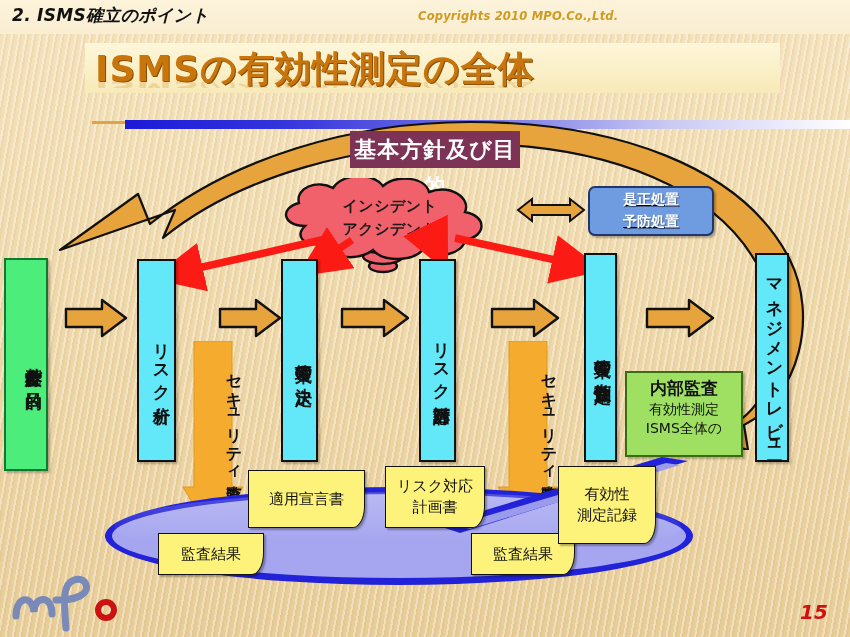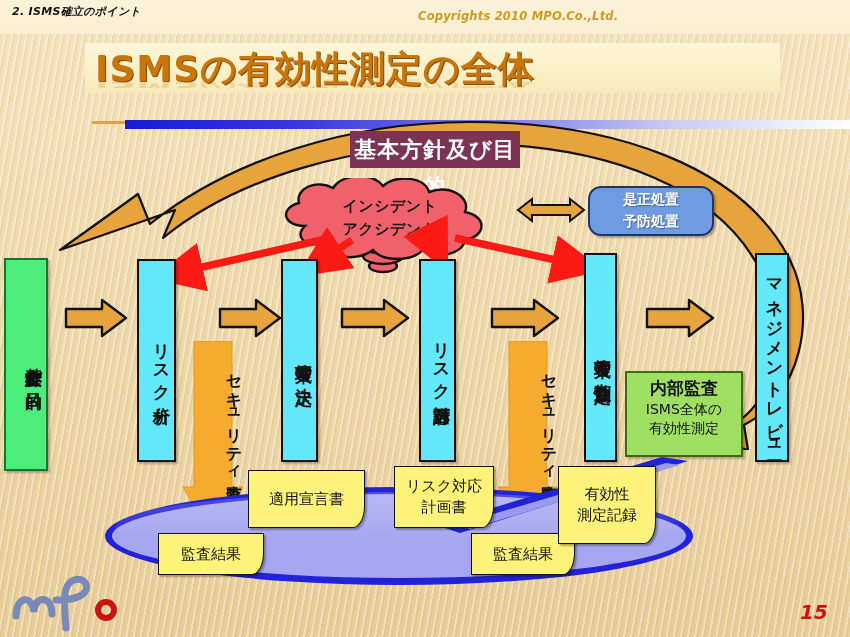--- a/index.html
+++ b/index.html
@@ -23,21 +23,21 @@
     overflow: hidden;
   }
 
   
   #header-band {
     position: absolute; left: 0; top: 0; width: 850px; height: 34px;
     background: linear-gradient(180deg,#fcf3da 0%, #faeed2 100%);
   }
   #header-title {
     position: absolute; left: 12px; top: 4px;
-    font-size: 11px; font-style: italic; font-weight: 600;
+    font-size: 17px; font-style: italic; font-weight: 600;
     color: #111; letter-spacing: .3px; white-space: nowrap;
   }
   #copyright {
     position: absolute; left: 418px; top: 9px;
     font-size: 11.5px; font-style: italic; font-weight: bold;
     color: #cf9a22; white-space: nowrap; letter-spacing: .2px;
   }
 
   
   #title-plate {
@@ -88,22 +88,23 @@
     text-align: center; font-size: 15px; font-weight: bold; color: #1a1a1a;
     letter-spacing: .5px;
   }
 
   
   #red-svg { position: absolute; left: 0; top: 0; width: 850px; height: 637px; pointer-events: none; }
 
   
   #corrective-box {
     position: absolute; left: 588px; top: 186px; width: 122px; height: 46px;
-    background: #6f9be0; border: 2px solid #20366b; border-radius: 13px;
+    background: #6f9be0; border: 2px solid #20366b; border-radius: 7px;
     box-shadow: 2px 2px 2px rgba(0,0,0,0.28);
+    text-decoration: underline;
   }
   #corrective-box div {
     text-align: center; color: #ffffff; font-size: 14px; font-weight: bold;
     line-height: 22px; text-shadow: 1px 1px 1px rgba(0,0,0,.35);
   }
 
   
   .vbox {
     position: absolute;
     writing-mode: vertical-rl;
@@ -281,41 +282,41 @@
   <svg style="position:absolute;left:497px;top:341px;width:62px;height:200px;" viewBox="0 0 62 200">
     <path d="M 12 0 L 50 0 L 50 146 L 61 146 L 31 198 L 1 146 L 12 146 Z" fill="#f5ab2e" stroke="#e09a1e" stroke-width="1"></path>
   </svg>
   <div style="position:absolute;left:497px;top:345px;width:62px;height:146px;
               writing-mode:vertical-rl;text-orientation:upright;
               font-size:16px;font-weight:bold;color:#111;
               display:flex;align-items:flex-start;justify-content:center;letter-spacing:0px;">セキュリティ監査</div>
 
   <div id="internal-audit">
     <div class="ia-title">内部監査</div>
+    <div class="ia-sub">有効性測定</div>
     <div class="ia-sub">ISMS全体の</div>
-    <div class="ia-sub">有効性測定</div>
   </div>
 
   <div id="ellipse"></div>
   <div id="ellipse-shine"></div>
 
   <svg style="position:absolute;left:430px;top:455px;width:270px;height:80px;" viewBox="0 0 270 80">
     <path d="M 232 2 L 258 6 L 30 78 L 6 70 Z" fill="#2222d8"></path>
     <path d="M 236 8 L 250 10 L 40 74 L 26 70 Z" fill="#9b9bee"></path>
   </svg>
 
   <div class="note curl" style="left:158px; top:533px; width:106px; height:42px;">
     <span>監査結果</span>
   </div>
 
   <div class="note curl" style="left:248px; top:470px; width:117px; height:58px;">
     <span>適用宣言書</span>
   </div>
 
-  <div class="note curl" style="left:385px; top:466px; width:100px; height:62px;margin-left:9px;">
+  <div class="note curl" style="left:385px; top:466px; width:100px; height:62px;">
     <span>リスク対応</span>
     <span>計画書</span>
   </div>
 
   <div class="note curl" style="left:471px; top:533px; width:104px; height:42px;">
     <span>監査結果</span>
   </div>
 
   <div class="note curl" style="left:558px; top:466px; width:98px; height:78px;">
     <span>有効性</span>

